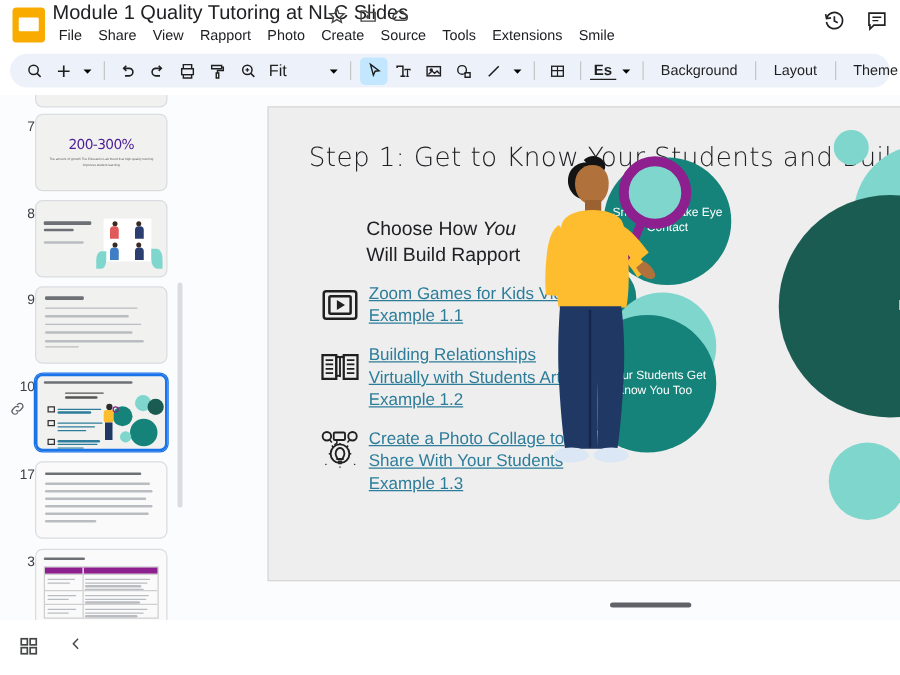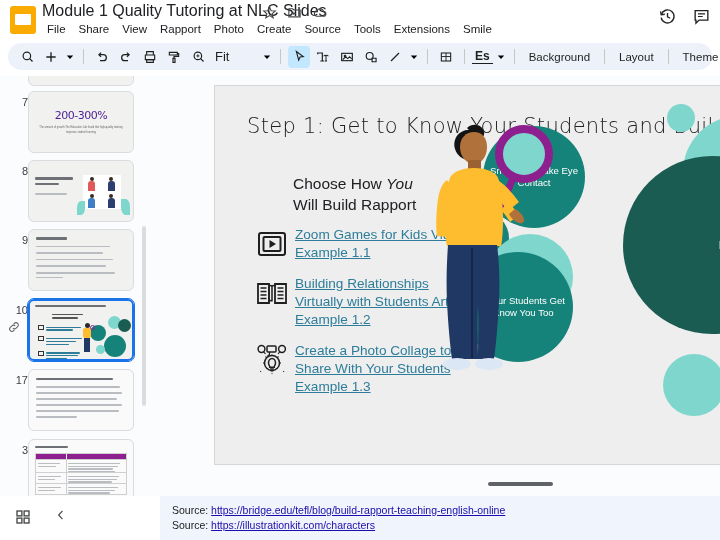--- a/index.html
+++ b/index.html
@@ -622,28 +622,20 @@
             <ellipse cx="30" cy="250" rx="14" ry="6" fill="#dbe7f5"></ellipse>
             <ellipse cx="62" cy="250" rx="14" ry="6" fill="#dbe7f5"></ellipse>
           </svg>
         </div>
       </div>
     </div>
 
     <div class="canvas-hscroll"></div>
   </div>
 
-  <div class="notes">
-    <div>
-      <span>Source: </span><a>https://bridge.edu/tefl/blog/build-rapport-teaching-english-online</a>
-    </div>
-    <div>
-      <span>Source: </span><a>https://illustrationkit.com/characters</a>
-    </div>
-  </div>
 
   <div class="bottombar">
     <span class="bb-btn">
       <svg viewBox="0 0 24 24" width="18" height="18" fill="none" stroke="currentColor" stroke-width="1.8">
         <rect x="4" y="4" width="6.5" height="6.5"></rect>
           <rect x="13.5" y="4" width="6.5" height="6.5"></rect>
         <rect x="4" y="13.5" width="6.5" height="6.5"></rect>
           <rect x="13.5" y="13.5" width="6.5" height="6.5"></rect>
       </svg>
     </span>

